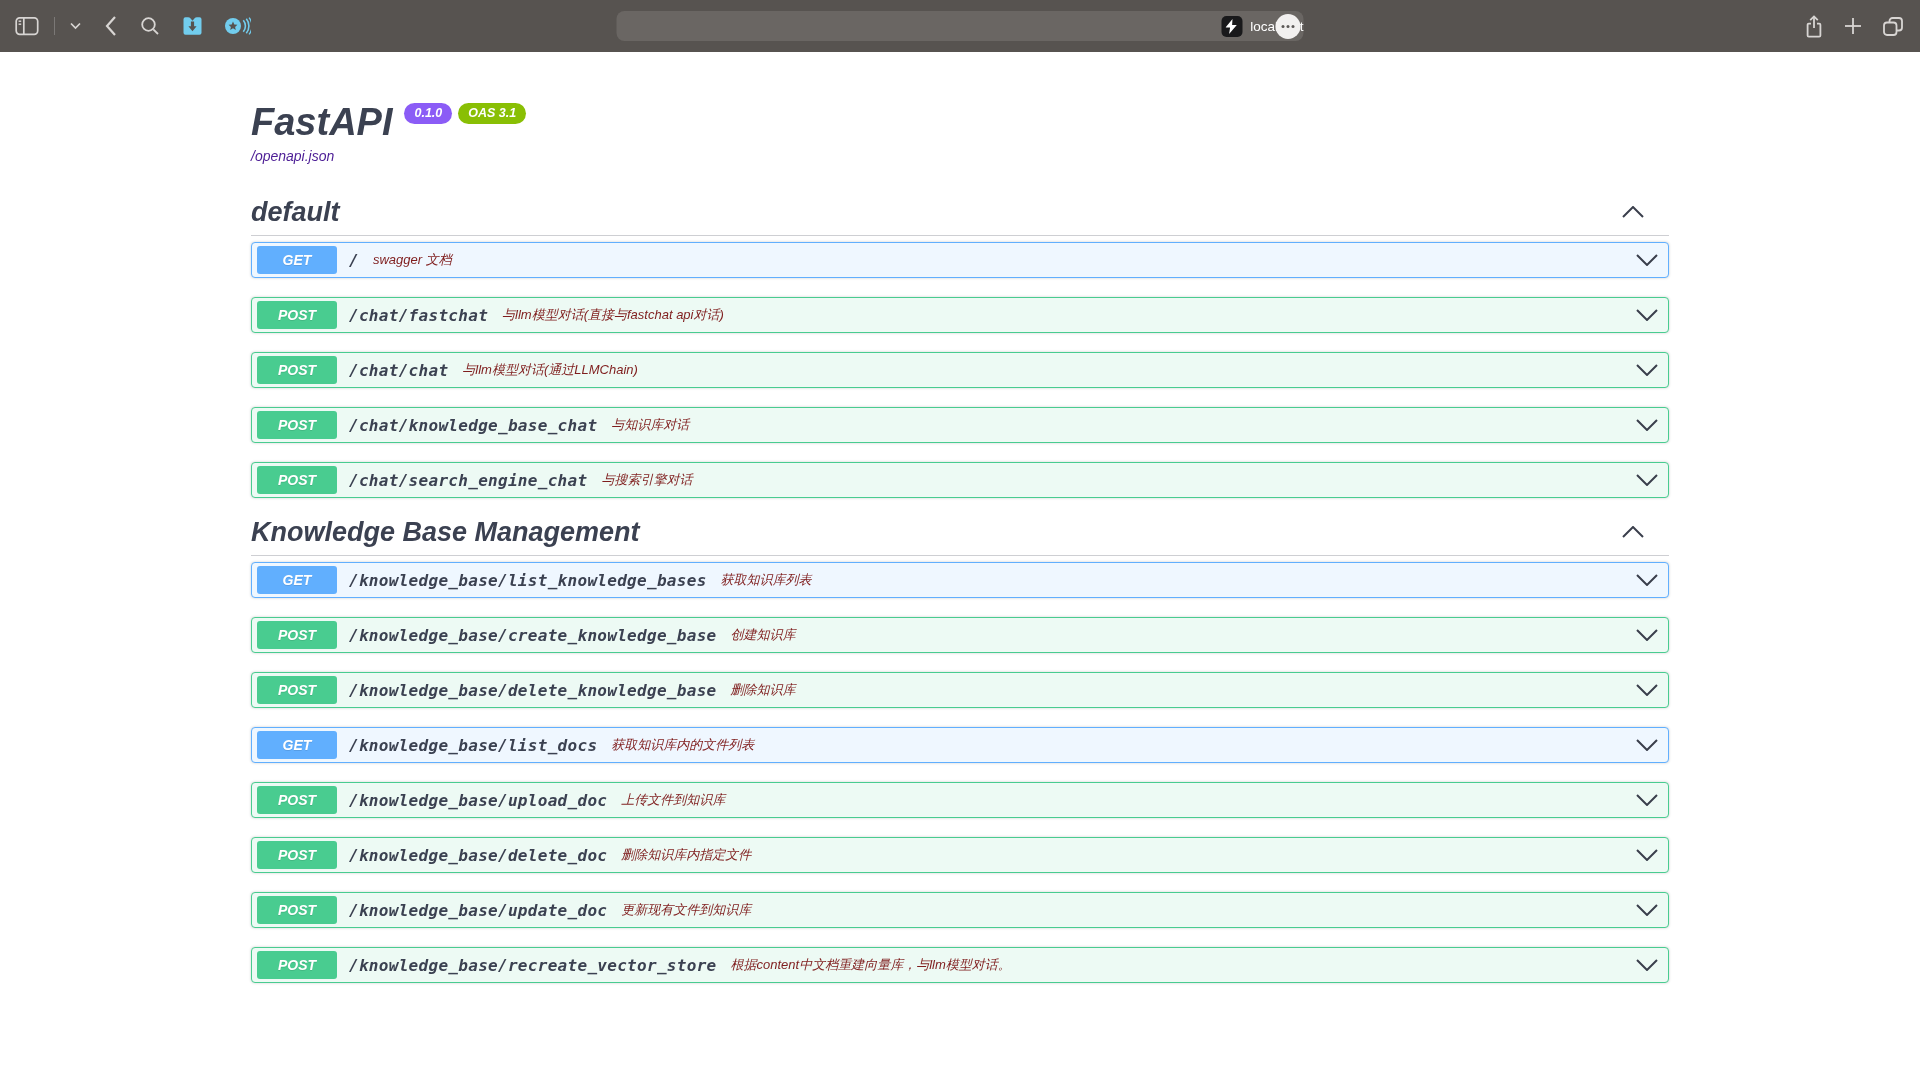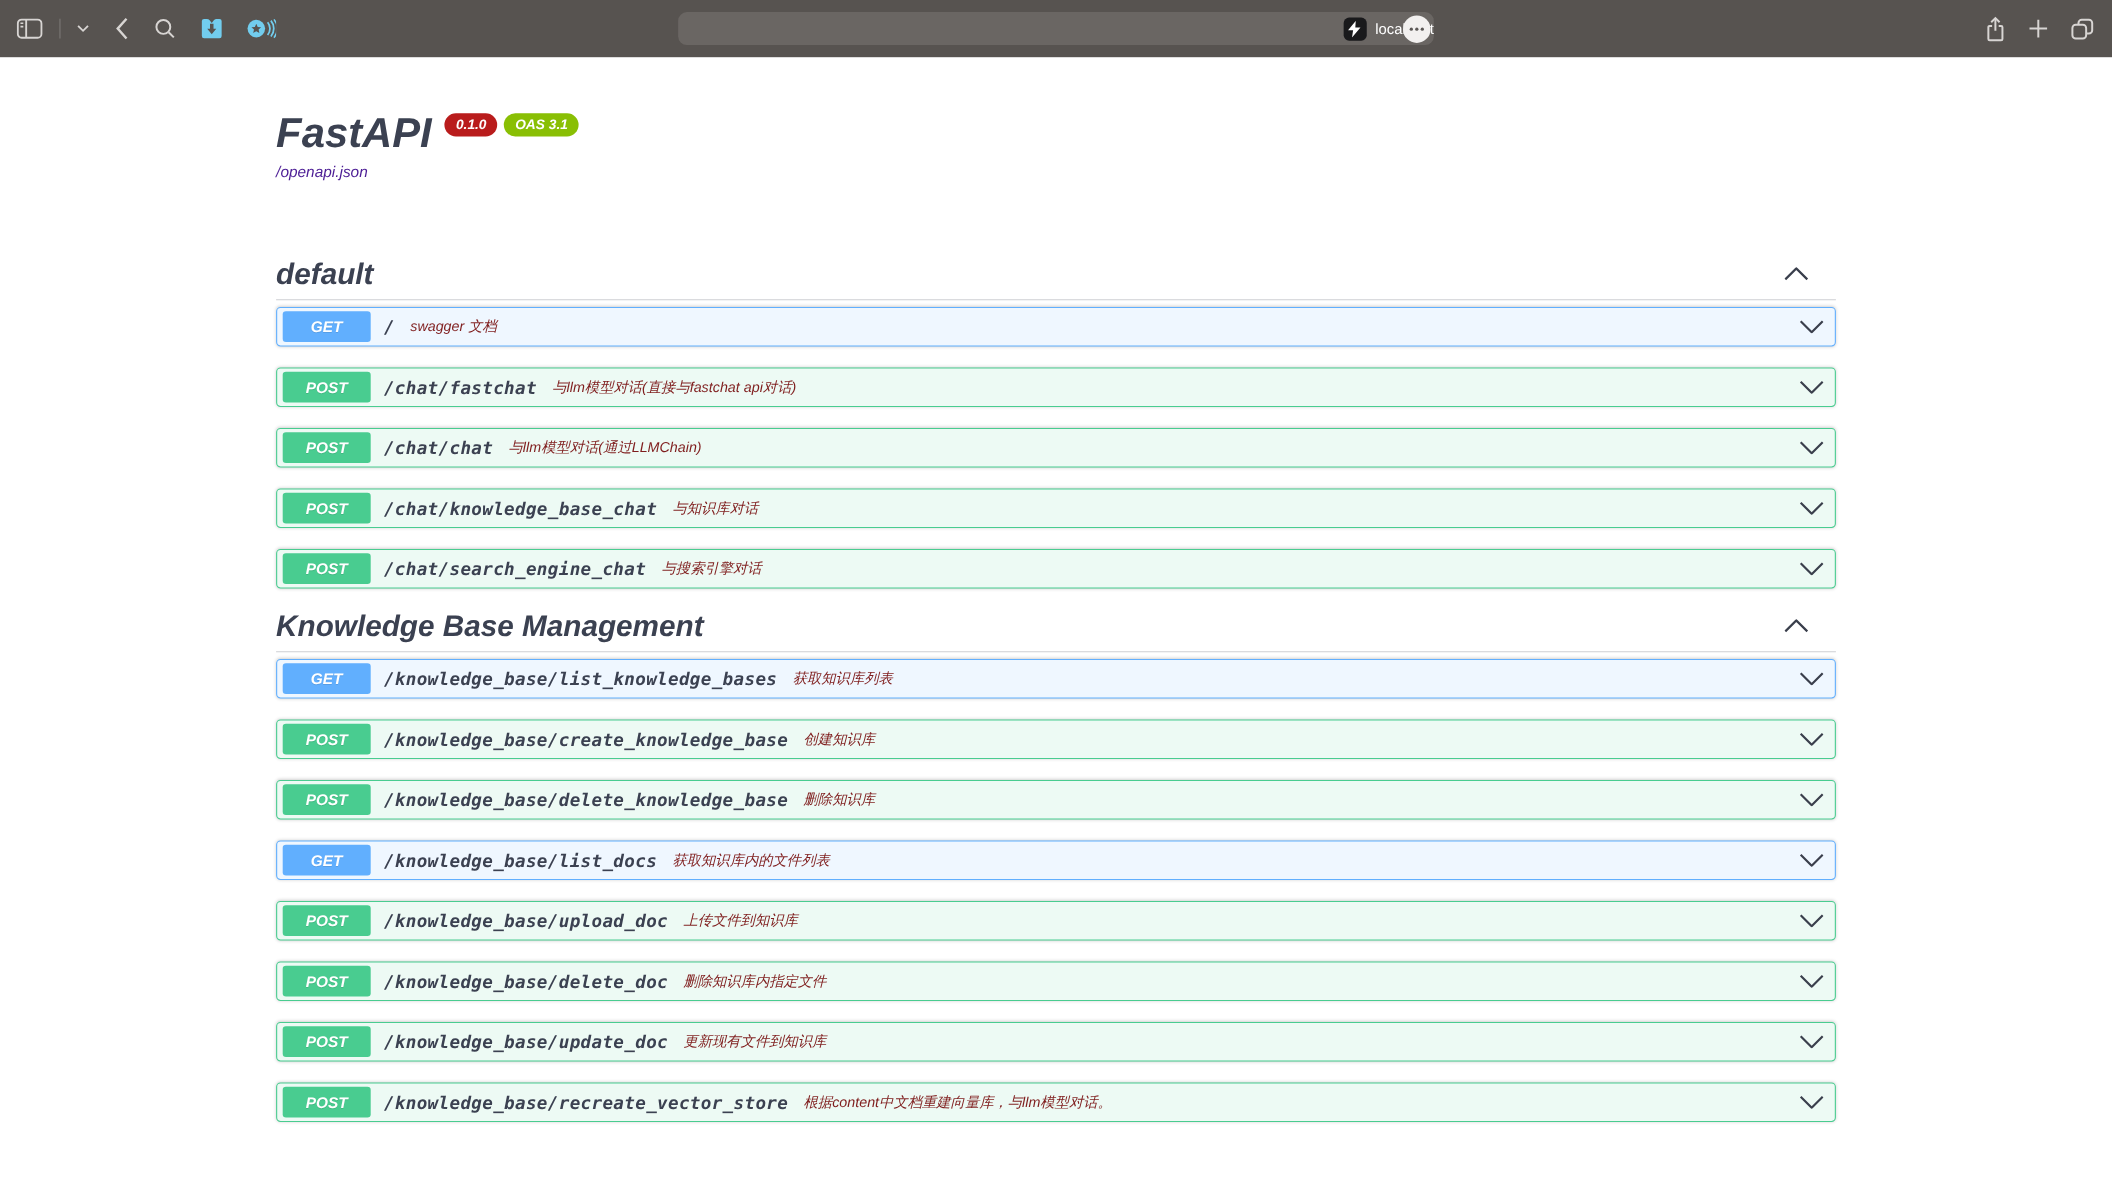--- a/index.html
+++ b/index.html
@@ -48,25 +48,25 @@
 
   .info-title {
     margin:0; font-size:38px; line-height:44px; font-weight:bold; color:#3b4151;
     display:flex; align-items:flex-start;
   }
   .badges { display:inline-flex; gap:6px; margin-left:12px; margin-top:3px; }
   .badge {
     display:inline-block; padding:3px 10px; border-radius:20px;
     color:#ffffff; font-size:12.5px; font-weight:bold; line-height:15px;
   }
-  .badge.version { background:#b91c1c; }
+  .badge.version { background:#8b5cf6; }
   .badge.oas { background:#89bf04; }
   .spec-link { display:inline-block; margin-top:4px; color:#4c1d95; font-size:14px; text-decoration:none; cursor:pointer; }
 
-  #sections { margin-top:68px; }
+  #sections { margin-top:32px; }
   .section { margin-bottom:13px; }
   .section-header {
     display:flex; align-items:center; justify-content:space-between;
     font-size:27px; line-height:30px; font-weight:bold; color:#3b4151;
     padding-bottom:8px; border-bottom:1px solid rgba(59,65,81,.25);
     margin-bottom:6px; cursor:pointer;
   }
   .section-header .chev { margin-right:25px; display:flex; }
 
   .op {

